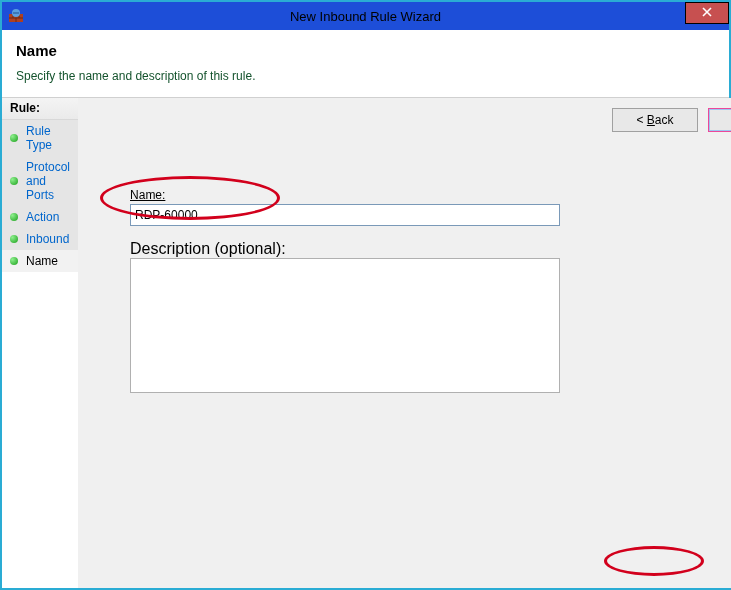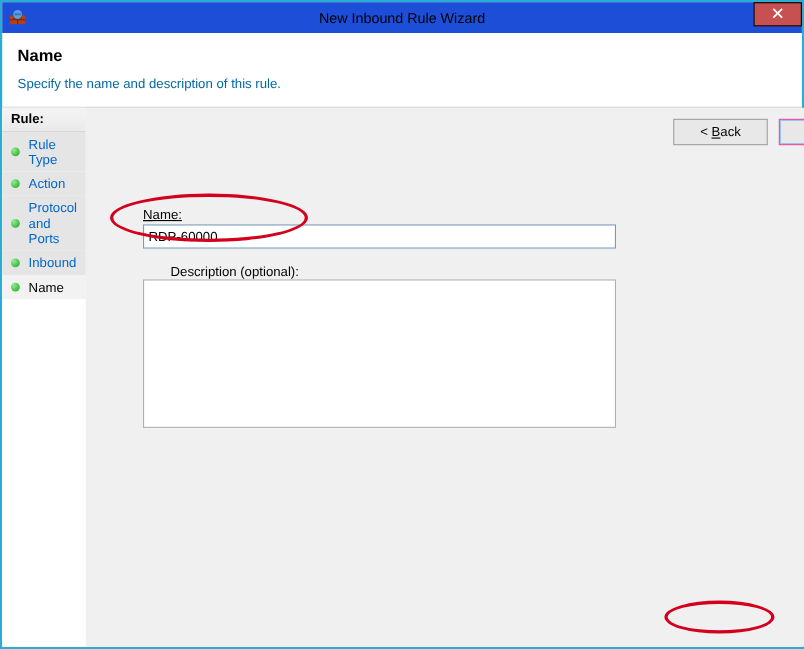--- a/index.html
+++ b/index.html
@@ -59,21 +59,21 @@
     padding: 12px 14px 14px 14px;
   }
   .header h1 {
     margin: 0 0 10px 0;
     font-size: 15px;
     font-weight: bold;
     color: #000;
   }
   .header .subtitle {
     font-size: 12px;
-    color: #0369a1;
+    color: #14532d;
   }
 
   .body {
     flex: 1;
     display: flex;
     border-top: 1px solid #d0d0d0;
     min-height: 0;
   }
 
   .sidebar {
@@ -132,22 +132,21 @@
     width: 430px;
     height: 22px;
     border: 1px solid #7a99b8;
     background: #fff;
     font-size: 12px;
     padding: 6px 4px;
     outline: none;
   }
   .desc-label {
     margin-top: 14px;
-    font-size: 12px;
-    margin-left: 25px;
+    font-size: 16px;
   }
   .desc-textarea {
     width: 430px;
     height: 135px;
     border: 1px solid #b0b0b0;
     background: #fff;
     font-size: 12px;
     padding: 2px 4px;
     resize: none;
     outline: none;
@@ -221,25 +220,25 @@
 
     <div class="sidebar">
       <div class="steps-header">Rule:</div>
 
       <div class="step">
         <span class="bullet"></span>
         <span class="label">Rule Type</span>
       </div>
       <div class="step">
         <span class="bullet"></span>
+        <span class="label">Protocol and Ports</span>
+      </div>
+      <div class="step">
+        <span class="bullet"></span>
         <span class="label">Action</span>
-      </div>
-      <div class="step">
-        <span class="bullet"></span>
-        <span class="label">Protocol and Ports</span>
       </div>
       <div class="step">
         <span class="bullet"></span>
         <span class="label">Inbound</span>
       </div>
       <div class="step active">
         <span class="bullet"></span>
         <span class="label">Name</span>
       </div>
     </div>

